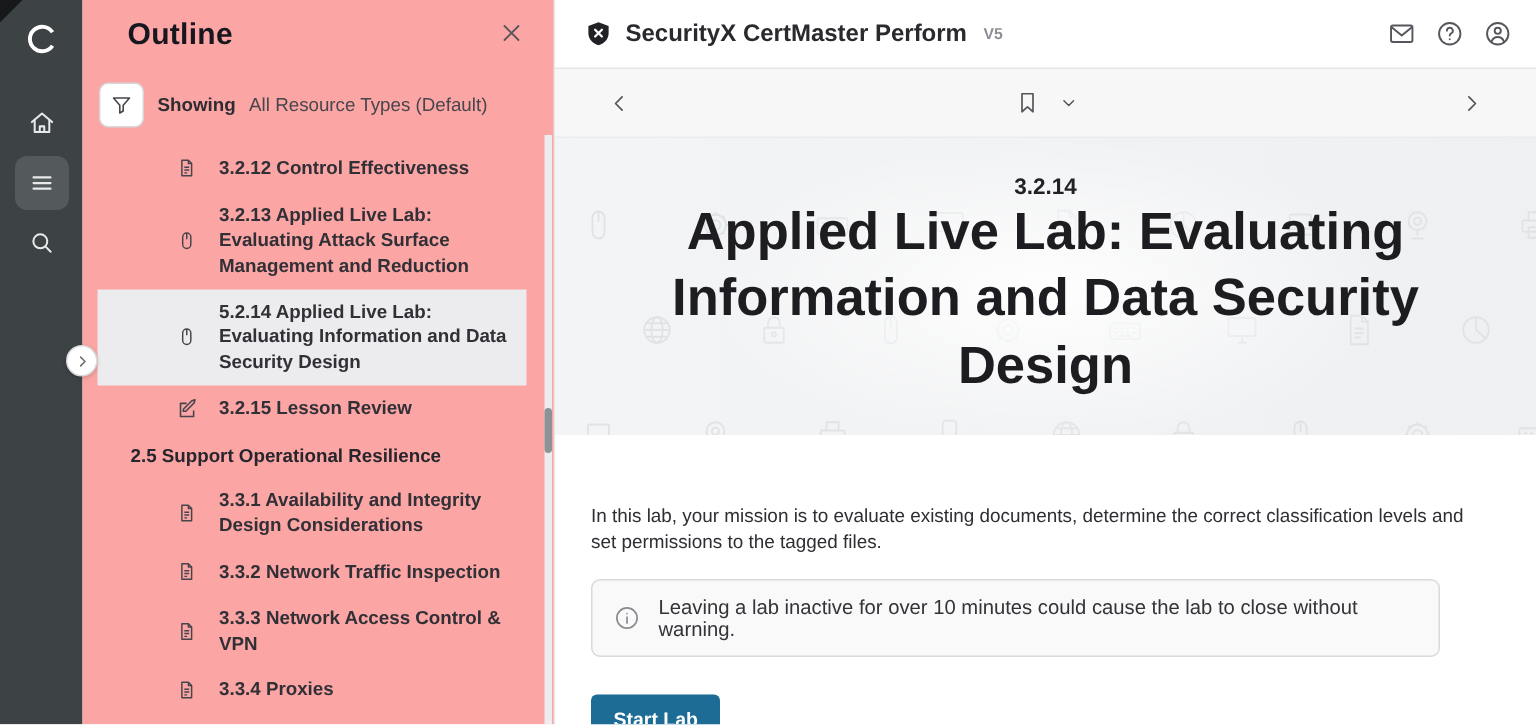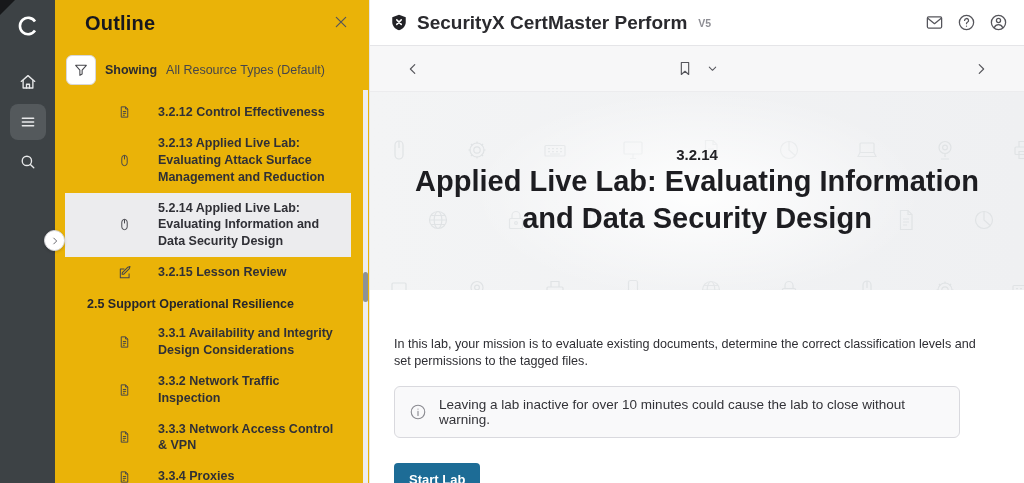--- a/index.html
+++ b/index.html
@@ -12,69 +12,69 @@
           display:flex; flex-direction:column; align-items:center; }
   .rail-corner { position:absolute; top:0; left:0; width:0; height:0;
           border-top:15px solid #17181a; border-right:15px solid transparent; }
   .rail-logo { margin-top:12px; margin-bottom:22px; width:28px; height:28px; display:flex;
           align-items:center; justify-content:center; color:#fff; }
   .rail-btn { width:36px; height:36px; border-radius:8px; display:flex; align-items:center;
           justify-content:center; color:#e8e9ea; margin:2px 0; cursor:pointer; }
   .rail-btn.active { background:#54595c; }
 
   
-  .outline { position:relative; width:315px; flex:0 0 315px; height:100%; background:#eab308;
+  .outline { position:relative; width:315px; flex:0 0 315px; height:100%; background:#fca5a5;
           border-right:1px solid #e6e6e9; overflow:hidden; }
   .outline-head { display:flex; align-items:flex-start; justify-content:space-between;
           padding:12px 18px 0 30px; }
   .outline-title { font-size:20px; font-weight:700; color:#17171f; letter-spacing:.2px; }
   .outline-close { color:#55555a; cursor:pointer; padding:2px; line-height:0; }
   .filter-row { display:flex; align-items:center; gap:9px; padding:20px 14px 10px 11px; }
   .filter-btn { width:30px; height:30px; border:1px solid #d7d7db; border-radius:6px; background:#fff;
           display:flex; align-items:center; justify-content:center; color:#46464b; cursor:pointer; }
   .filter-label { font-size:12.5px; font-weight:700; color:#2c2c31; }
   .filter-value { font-size:12.5px; color:#46464b; }
   .outline-list { padding:2px 18px 0 10px; }
-  .o-item { display:flex; align-items:center; gap:26px; padding:7px 10px 7px 53px;
+  .o-item { display:flex; align-items:center; gap:14px; padding:7px 10px 7px 53px;
           font-size:12.5px; font-weight:600; line-height:1.35; color:#303036; cursor:pointer; }
   .o-item .oi { flex:0 0 14px; width:14px; color:#45454b; line-height:0; }
   .o-item.active { background:#ececee; }
   .o-section { padding:9px 10px 7px 22px; font-size:12.5px; font-weight:700; color:#26262c; cursor:pointer; }
   
   .o-track { position:absolute; right:1px; top:90px; bottom:0; width:5px; background:#ededef; }
   .o-thumb { position:absolute; top:182px; left:0; width:5px; height:30px; border-radius:3px; background:#8d9296; cursor:pointer; }
   
   .collapse-toggle { position:absolute; left:44px; top:230px; width:21px; height:21px; border-radius:50%;
           background:#fff; border:1px solid #d9d9dd; box-shadow:0 1px 3px rgba(0,0,0,.18);
           display:flex; align-items:center; justify-content:center; color:#6a6a70; cursor:pointer; z-index:6; }
 
   
   .main { flex:1 1 auto; height:100%; display:flex; flex-direction:column; background:#fff; min-width:0; }
   .main-header { height:46px; flex:0 0 46px; display:flex; align-items:center; padding:0 16px 0 20px;
           border-bottom:1px solid #e5e5e8; background:#fff; }
   .brand { display:flex; align-items:center; gap:9px; }
-  .brand-title { font-size:19px; font-weight:700; color:#2a2a2e; }
+  .brand-title { font-size:16px; font-weight:700; color:#2a2a2e; }
   .brand-ver { font-size:10.5px; font-weight:700; color:#8e8e94; margin-left:2px; }
   .header-actions { margin-left:auto; display:flex; align-items:center; gap:13px; color:#55555b; }
   .hicon { cursor:pointer; line-height:0; }
 
   .navbar { height:46px; flex:0 0 46px; background:#f7f7f8; border-bottom:1px solid #ececee;
           display:flex; align-items:center; padding:0 36px; color:#55555b; }
   .nav-center { flex:1 1 auto; display:flex; align-items:center; justify-content:center; gap:14px; }
   .nav-arrow, .bookmark-btn, .bookmark-caret { cursor:pointer; line-height:0; }
 
   
   .hero { position:relative; height:198px; flex:0 0 198px; background:linear-gradient(90deg,#f3f4f5,#eff0f2); overflow:hidden; }
   .hero-pattern { position:absolute; inset:0; }
   .hero-fade { position:absolute; inset:0;
           background:radial-gradient(ellipse 46% 70% at 50% 52%, rgba(255,255,255,.92), rgba(255,255,255,0) 75%); }
   .hero-text { position:absolute; inset:0; display:flex; flex-direction:column; align-items:center;
           justify-content:center; text-align:center; padding:0 20px; z-index:2; }
   .hero-num { font-size:15px; font-weight:700; color:#222226; margin-bottom:0; }
-  .hero-title { font-size:29px; font-weight:700; color:#1d1d21; line-height:1.26; max-width:630px; }
+  .hero-title { font-size:35px; font-weight:700; color:#1d1d21; line-height:1.26; max-width:630px; }
 
   
   .content { flex:1 1 auto; padding:46px 34px 0 24px; background:#fff; }
   .lab-desc { font-size:12.6px; line-height:1.38; color:#2e2e33; max-width:600px; }
   .notice { margin-top:15px; width:566px; display:flex; align-items:center; gap:12px;
           border:1px solid #d9d9de; border-radius:6px; background:#f9f9fa; padding:10px 14px; }
   .notice-icon { color:#8a8a90; line-height:0; flex:0 0 18px; }
   .notice-text { font-size:13.5px; color:#333338; }
   .start-btn { margin-top:25px; display:inline-block; background:#1d6c96; color:#fff; border:none;
           border-radius:4px; font-family:inherit; font-size:13px; font-weight:600; padding:9px 15px; cursor:pointer; }

